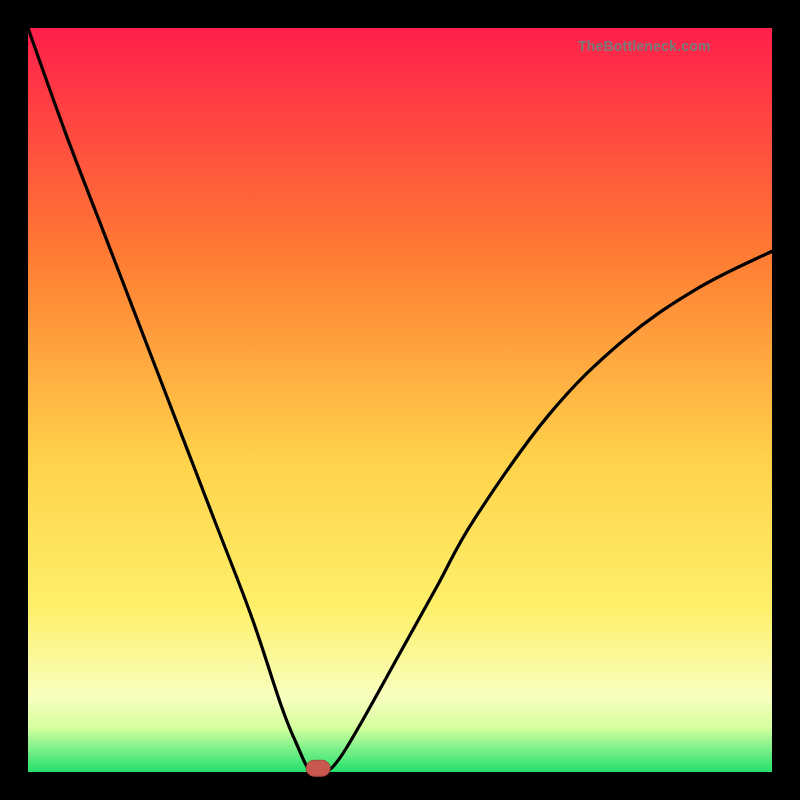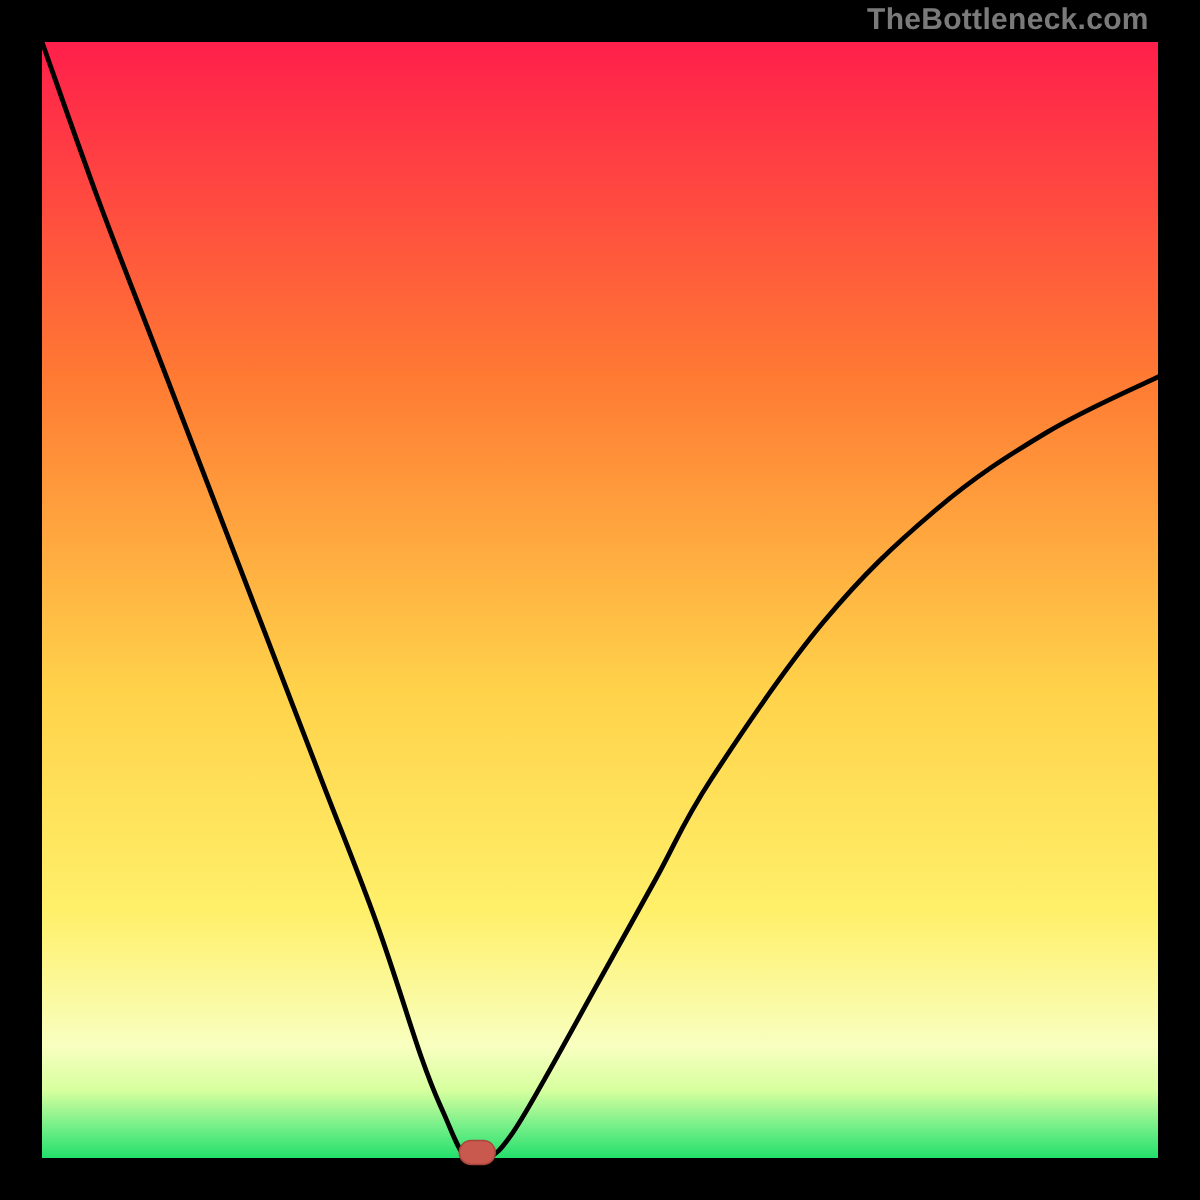--- a/index.html
+++ b/index.html
@@ -8,22 +8,23 @@
     width: 800px;
     height: 800px;
     background: #000;
     font-family: Arial, Helvetica, sans-serif;
     overflow: hidden;
   }
   .watermark {
     position: absolute;
     color: #7a7a7a;
     font-weight: 600;
-    font-size: 20px;
+    font-size: 14px;
     letter-spacing: 0.2px;
+    margin-top: 36px;
   }
   svg {
     display: block;
   }
 </style>
 </head>
 <body>
 
 <div id="root">
     <svg width="800" height="800" viewBox="0 0 800 800">

